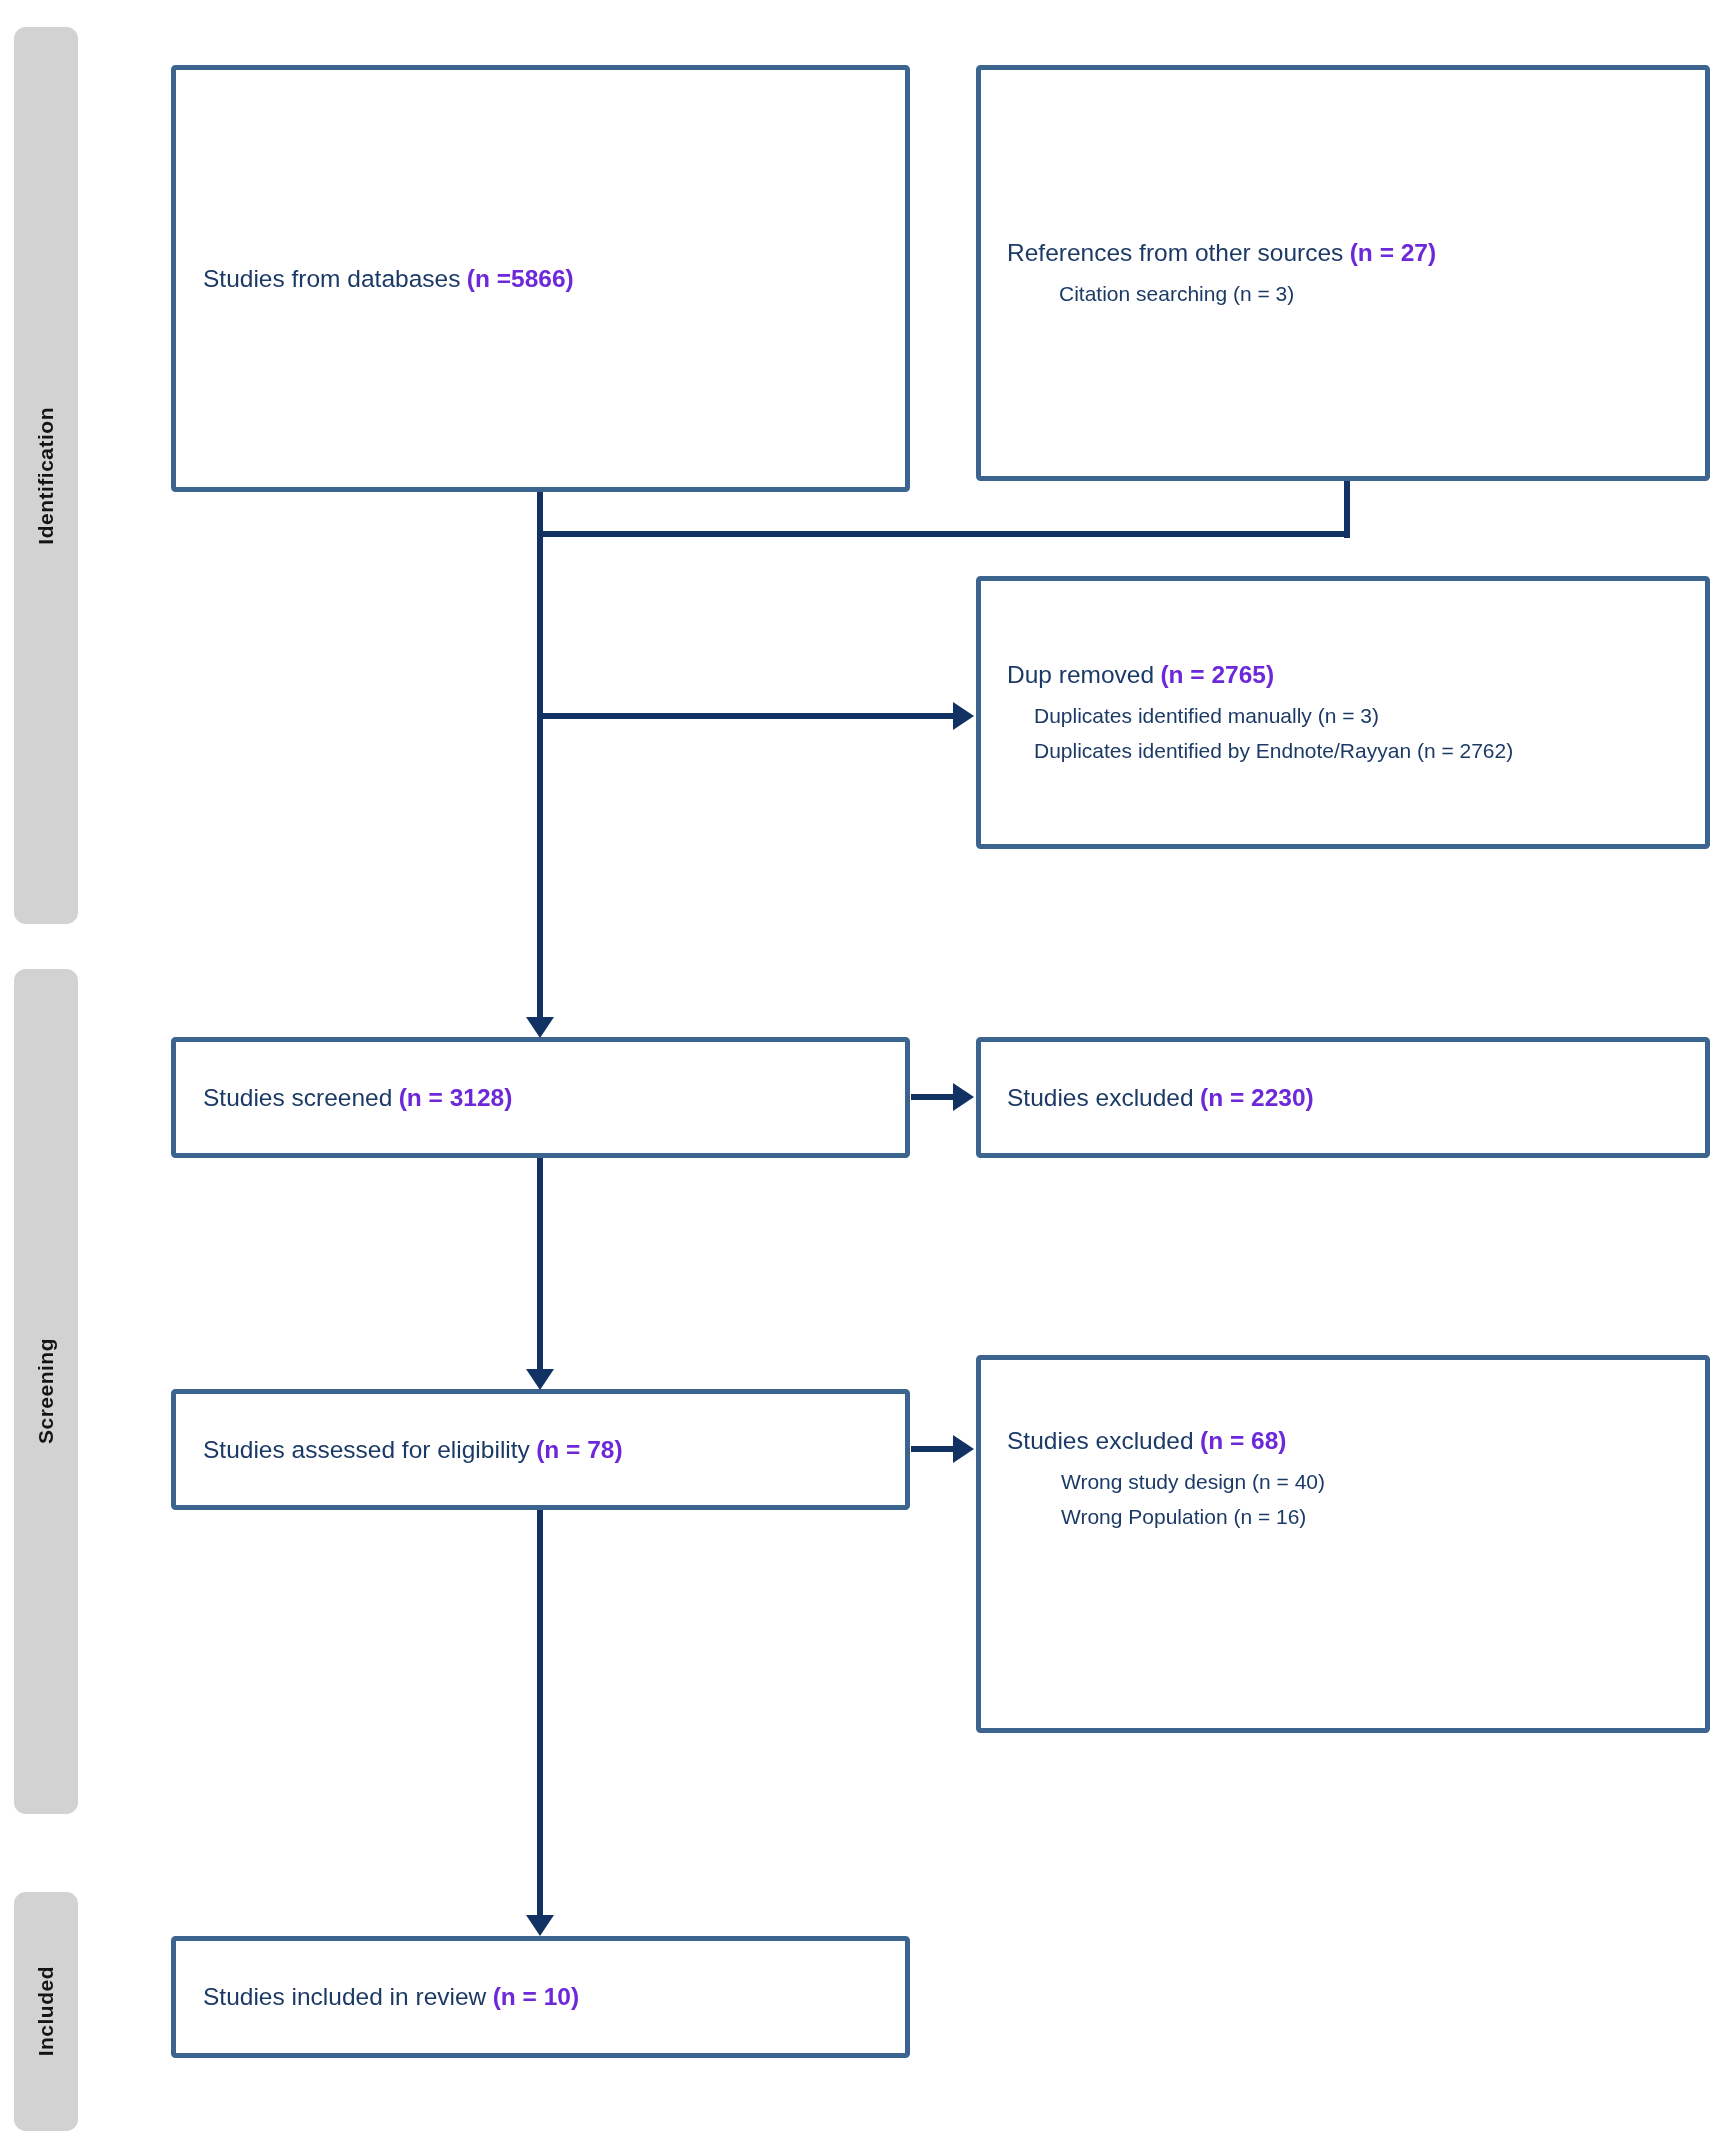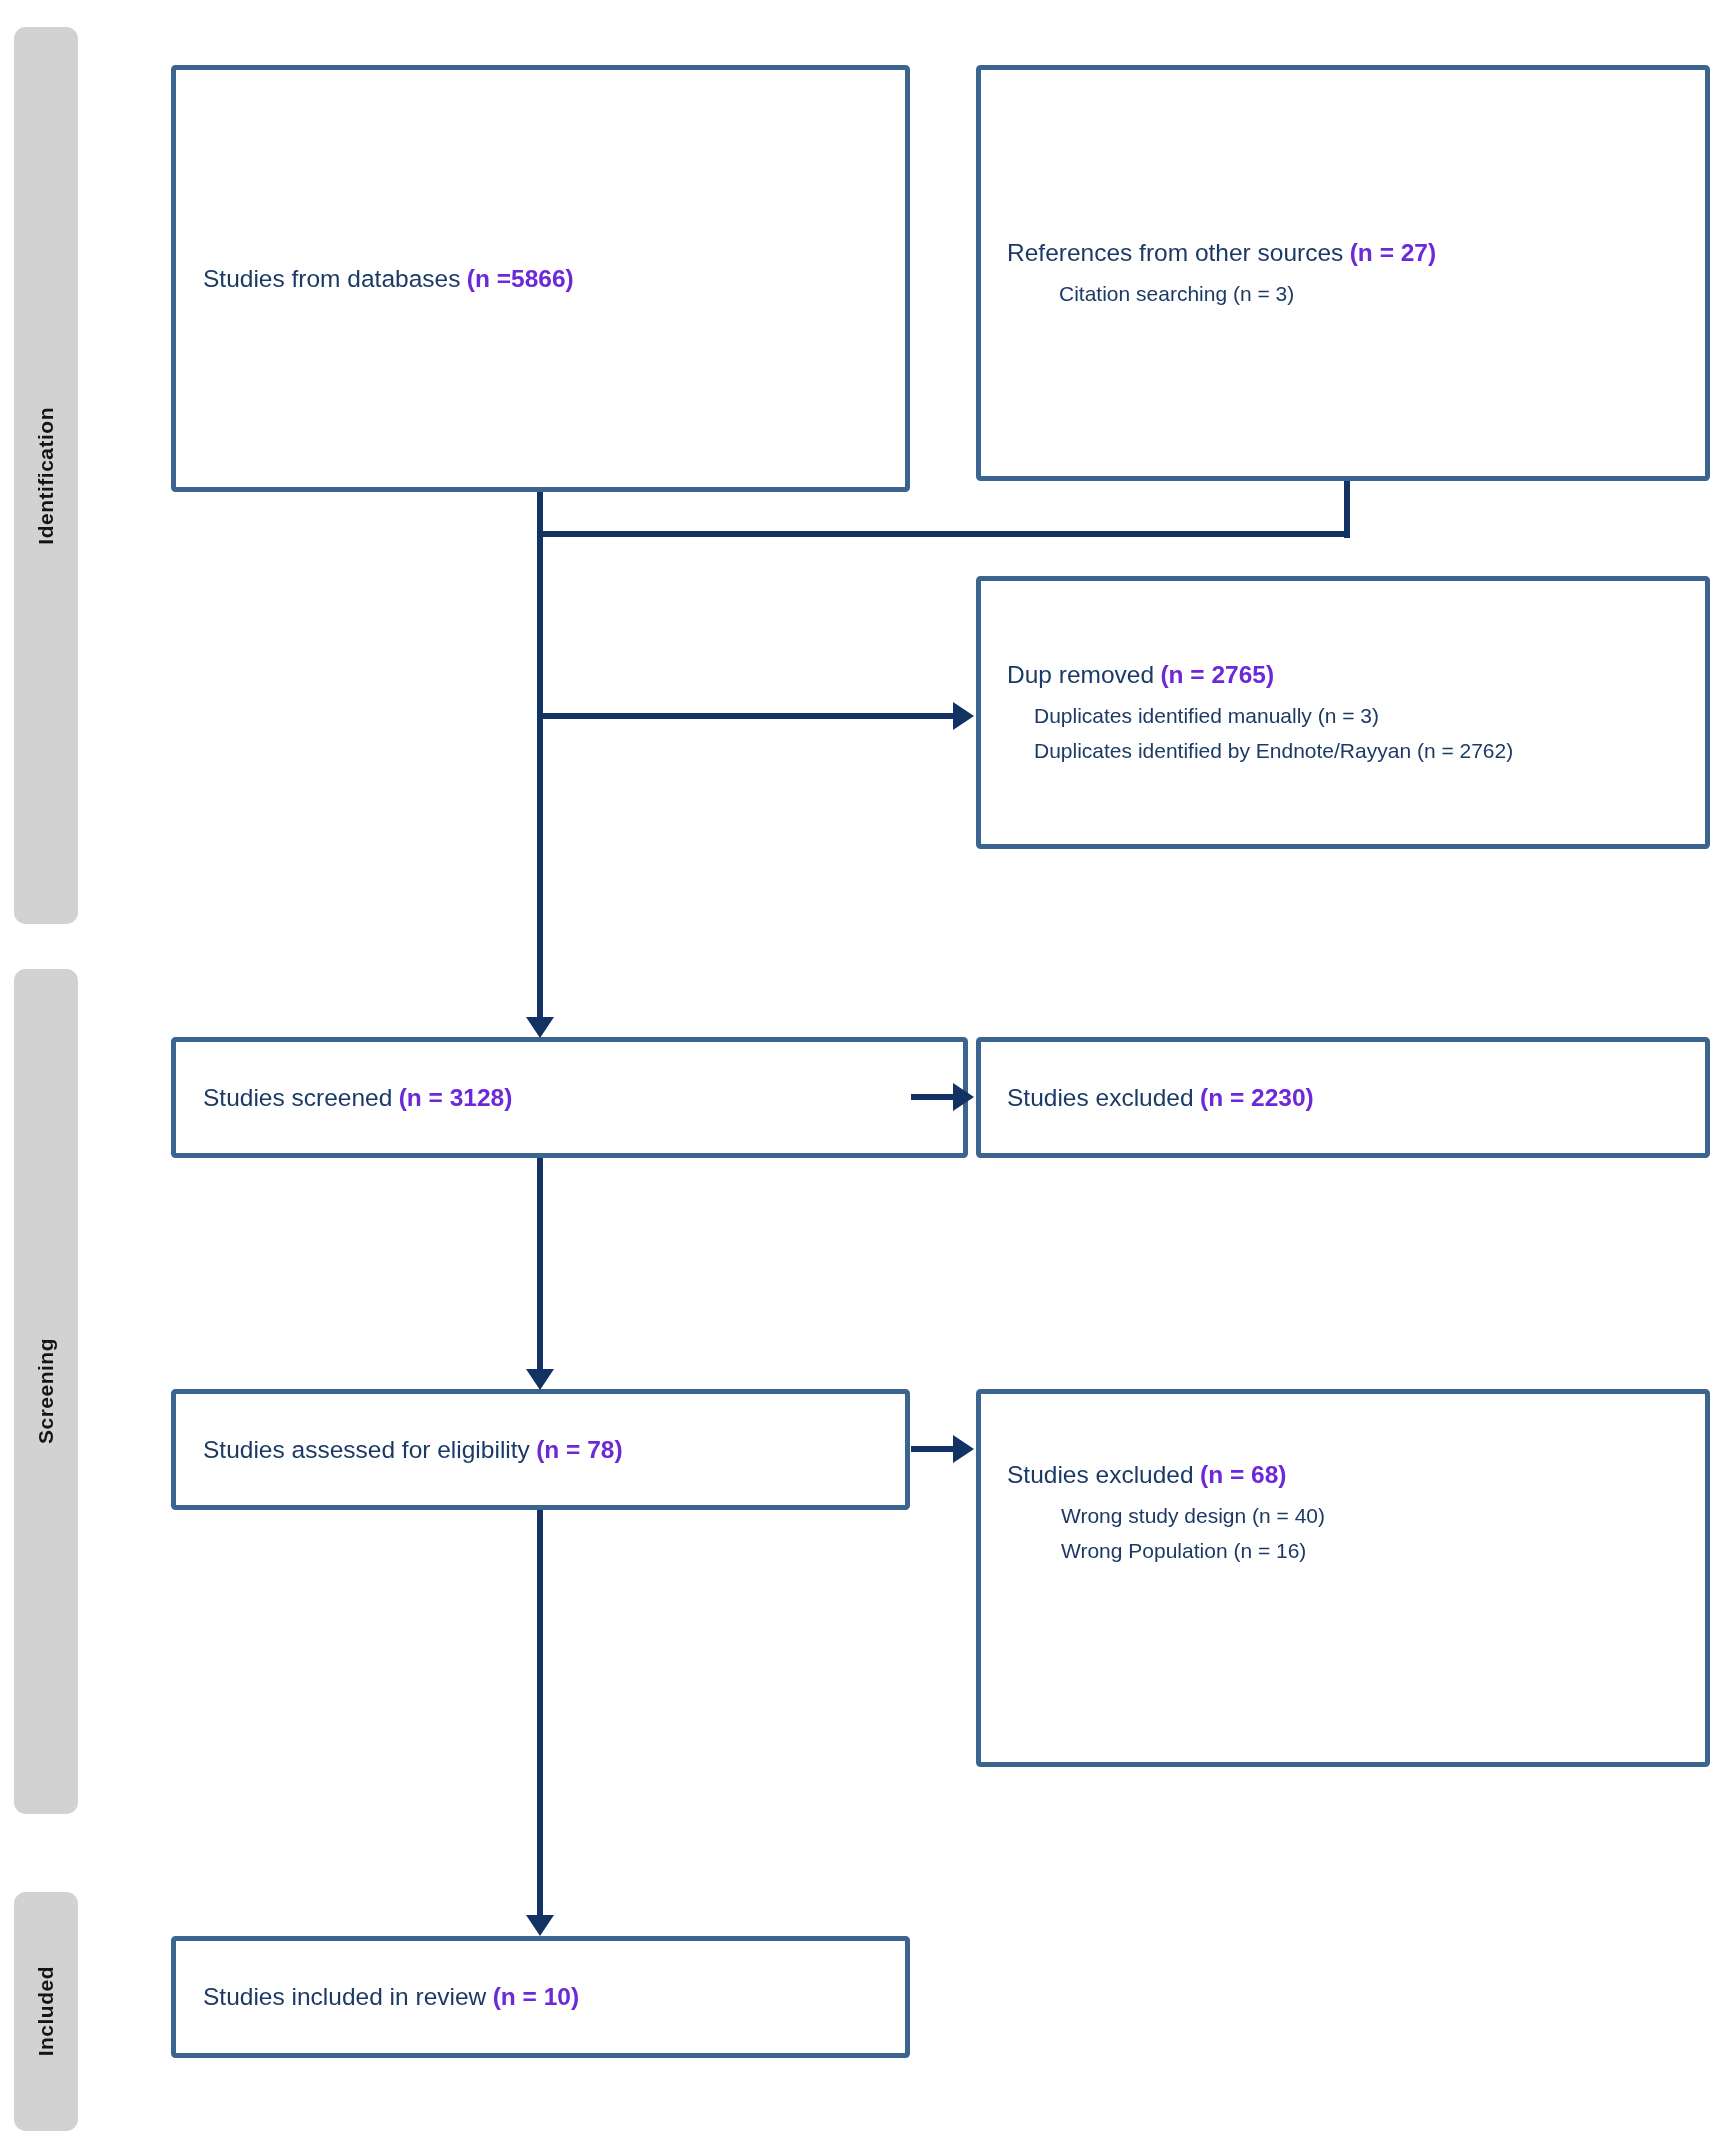--- a/index.html
+++ b/index.html
@@ -39,24 +39,24 @@
   .node .title{white-space:nowrap;}
   .node .count{color:#6d28d9;font-weight:bold;margin-left:0.26em;}
   .node .sub{font-size:21px;line-height:35px;margin-top:5.4px;}
   .node .sub div{white-space:nowrap;}
 
   #box-databases{left:171px;top:65px;width:739px;height:427px;padding-left:27px;}
   #box-other-sources{left:976px;top:65px;width:734px;height:416px;padding-left:26px;}
   #box-other-sources .sub{padding-left:52px;}
   #box-duplicates{left:976px;top:576px;width:734px;height:273px;padding-left:26px;}
   #box-duplicates .sub{padding-left:27px;}
-  #box-screened{left:171px;top:1037px;width:797px;height:121px;padding-left:27px;}
+  #box-screened{left:171px;top:1037px;width:739px;height:121px;padding-left:27px;}
   #box-excluded-screening{left:976px;top:1037px;width:734px;height:121px;padding-left:26px;}
   #box-assessed{left:171px;top:1389px;width:739px;height:121px;padding-left:27px;}
-  #box-excluded-eligibility{left:976px;top:1389px;width:734px;height:378px;padding-left:26px;justify-content:flex-start;padding-top:63px;}
+  #box-excluded-eligibility{left:976px;top:1355px;width:734px;height:378px;padding-left:26px;justify-content:flex-start;padding-top:63px;}
   #box-excluded-eligibility .sub{padding-left:54px;}
   #box-included{left:171px;top:1936px;width:739px;height:122px;padding-left:27px;}
 
   
   .line{position:absolute;background:#113263;}
   .arrow-down{
     position:absolute;width:0;height:0;
     border-left:14px solid transparent;border-right:14px solid transparent;
     border-top:21px solid #113263;
   }

